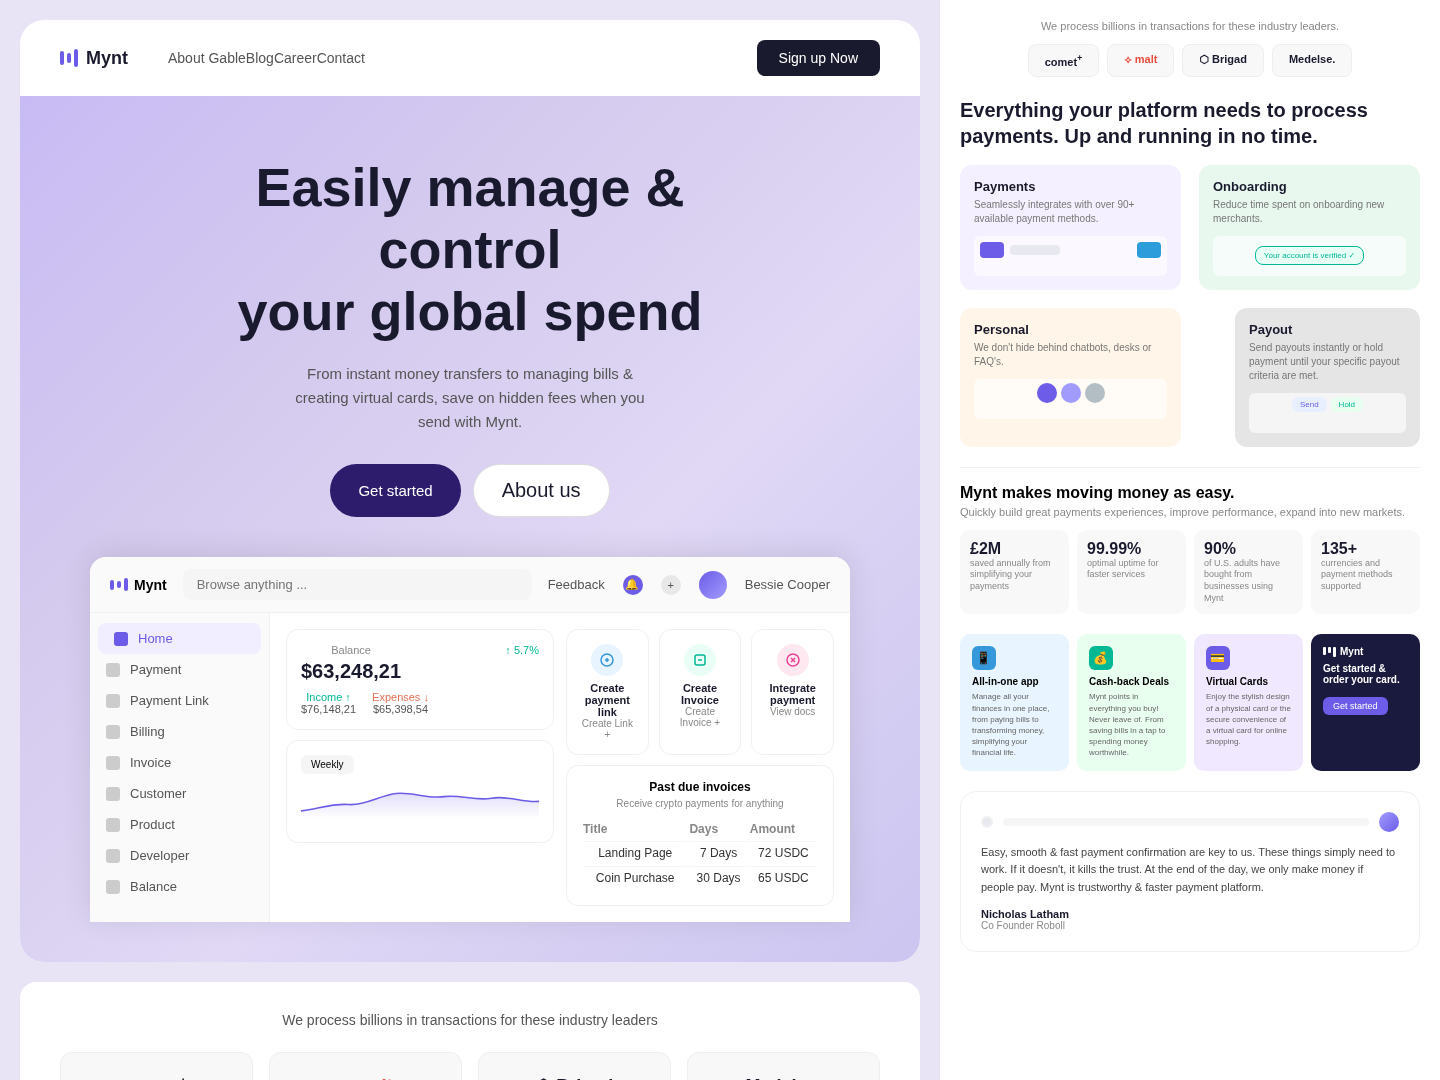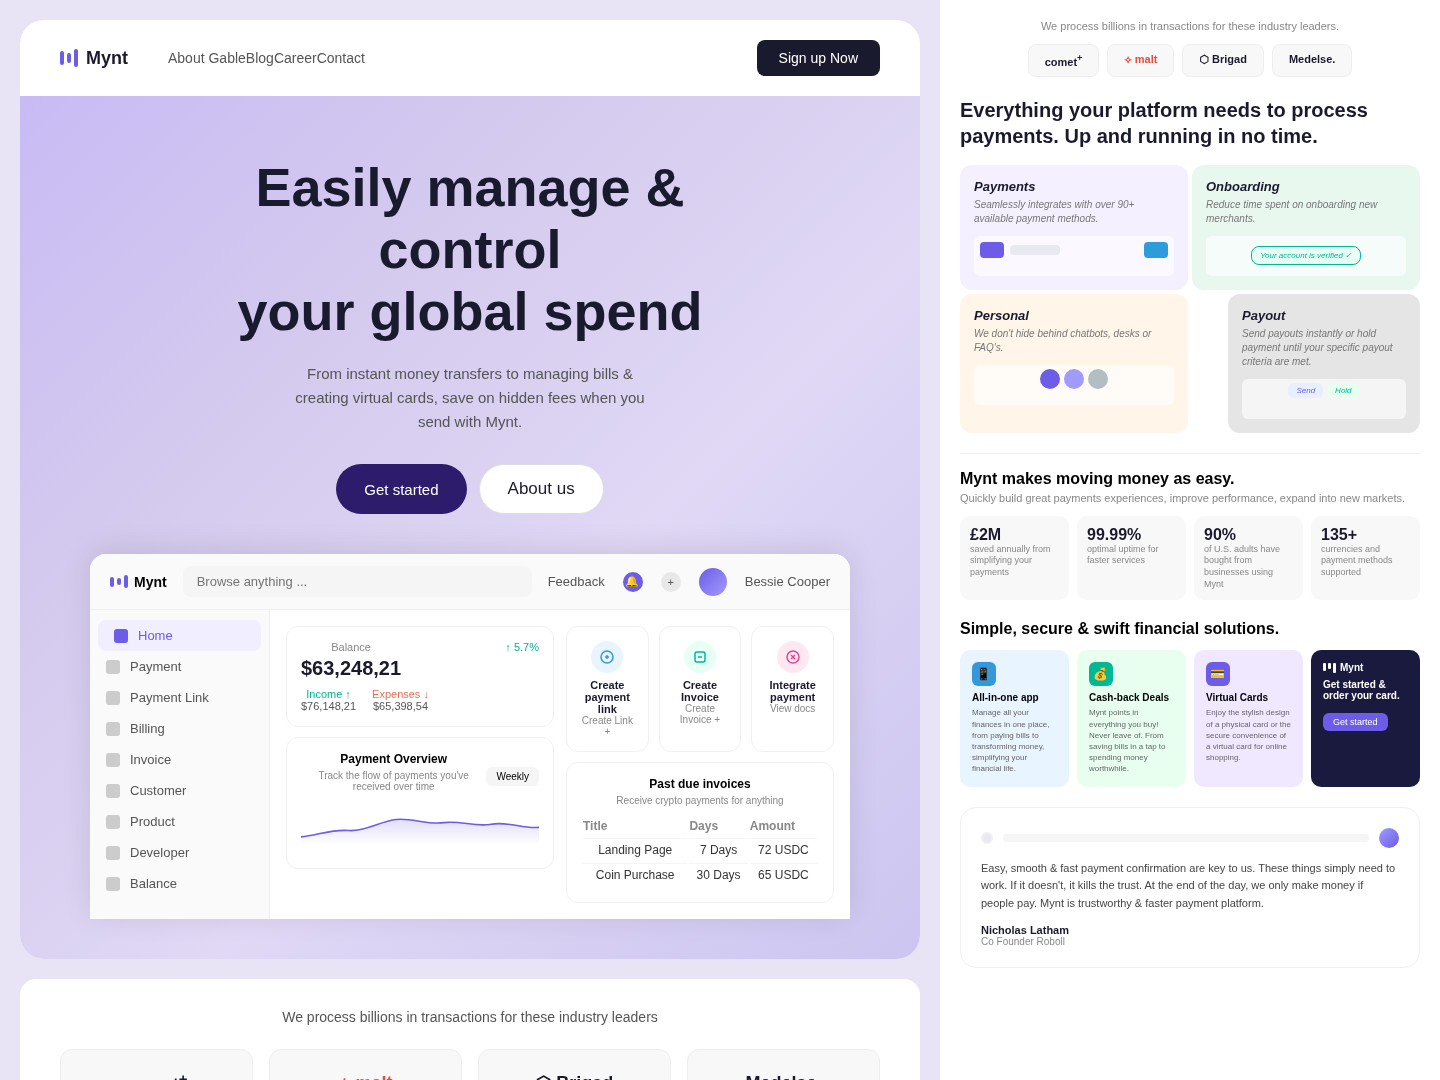--- a/index.html
+++ b/index.html
@@ -117,21 +117,21 @@
       border-radius: 50px;
       font-size: 15px;
       cursor: pointer;
     }
     .btn-secondary {
       background: white;
       color: #1a1a2e;
       border: 1px solid #ddd;
       padding: 14px 28px;
       border-radius: 50px;
-      font-size: 17px;
+      font-size: 20px;
       cursor: pointer;
     }
 
     
     .dashboard-preview {
       background: white;
       border-radius: 16px 16px 0 0;
       margin: 0 30px;
       padding: 0;
       box-shadow: 0 -4px 30px rgba(0,0,0,0.1);
@@ -373,22 +373,21 @@
     .platform-title {
       font-size: 20px;
       font-weight: 700;
       color: #1a1a2e;
       line-height: 1.3;
       margin-bottom: 16px;
     }
     .feature-grid {
       display: grid;
       grid-template-columns: 1fr 1fr;
-      gap: 4px;
-      font-style: italic;
+      gap: 18px;
     }
     .feature-card {
       border-radius: 12px;
       padding: 14px;
       min-height: 120px;
     }
     .feature-card.payments { background: #f5f0ff; }
     .feature-card.onboarding { background: #e8f8ef; }
     .feature-card.personal { background: #fff5e8; }
     .feature-card.payout { background: #e5e5e5; margin-left: 36px; }
@@ -627,24 +626,20 @@
                   </div>
                   <div>
                     <div class="stat stat-down">Expenses ↓</div>
                     <div class="stat">$65,398,54</div>
                   </div>
                 </div>
               </div>
 
               <div class="overview-card">
                 <div style="display:flex;justify-content:space-between;align-items:center">
-                  <div>
-                    <div class="overview-title">Payment Overview</div>
-                    <div class="overview-sub">Track the flow of payments you've received over time</div>
-                  </div>
                   <button style="background:#f5f5f5;border:none;border-radius:6px;padding:4px 10px;font-size:10px;cursor:pointer">Weekly</button>
                 </div>
                 
                 <svg class="chart-svg" viewBox="0 0 300 50">
                   <defs>
                     <linearGradient id="chartGrad" x1="0" y1="0" x2="0" y2="1">
                       <stop offset="0%" stop-color="#6c5ce7" stop-opacity="0.2"></stop>
                       <stop offset="100%" stop-color="#6c5ce7" stop-opacity="0"></stop>
                     </linearGradient>
                   </defs>
@@ -818,21 +813,20 @@
         <div class="stat-desc">of U.S. adults have bought from businesses using Mynt</div>
       </div>
       <div class="stat-card">
         <div class="stat-num">135+</div>
         <div class="stat-desc">currencies and payment methods supported</div>
       </div>
     </div>
   </div>
 
   <div class="solutions-section">
-    <div class="solutions-title">Simple, secure &amp; swift financial solutions.</div>
     <div class="solutions-cards">
       <div class="solution-card allinone">
         <div style="width:24px;height:24px;background:#3498db;border-radius:6px;margin-bottom:6px;display:flex;align-items:center;justify-content:center">
           <span style="color:white;font-size:12px">📱</span>
         </div>
         <div class="solution-title">All-in-one app</div>
         <div class="solution-desc">Manage all your finances in one place, from paying bills to transforming money, simplifying your financial life.</div>
       </div>
       <div class="solution-card cashback">
         <div style="width:24px;height:24px;background:#00b894;border-radius:6px;margin-bottom:6px;display:flex;align-items:center;justify-content:center">

